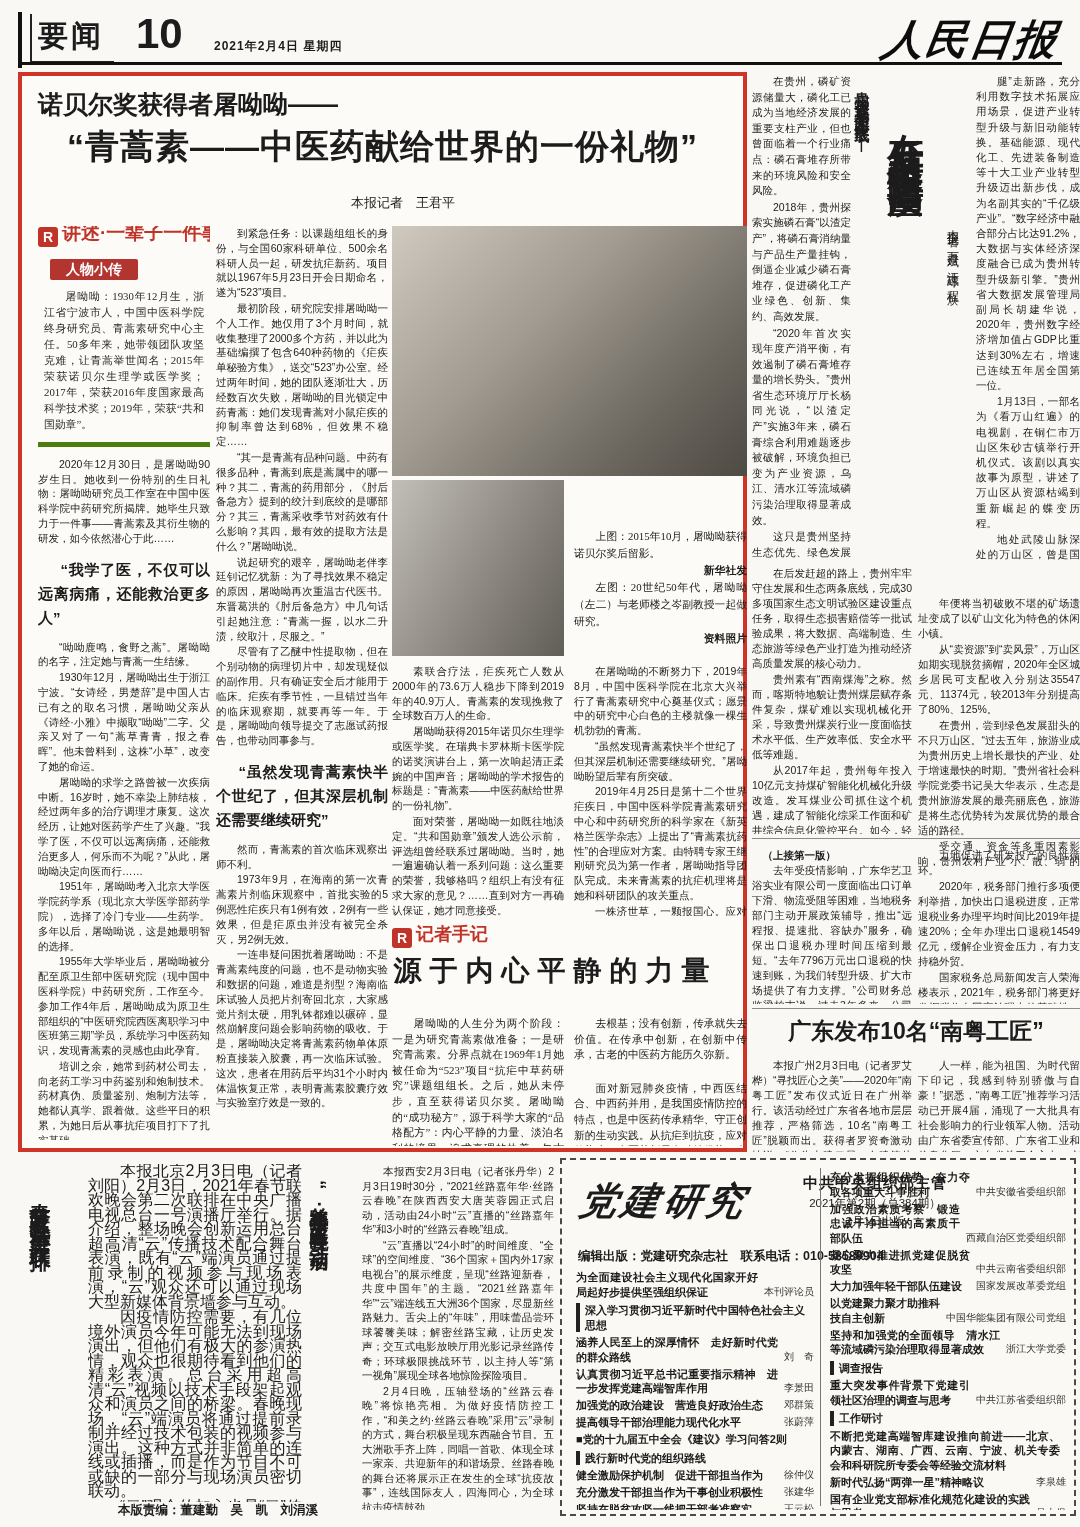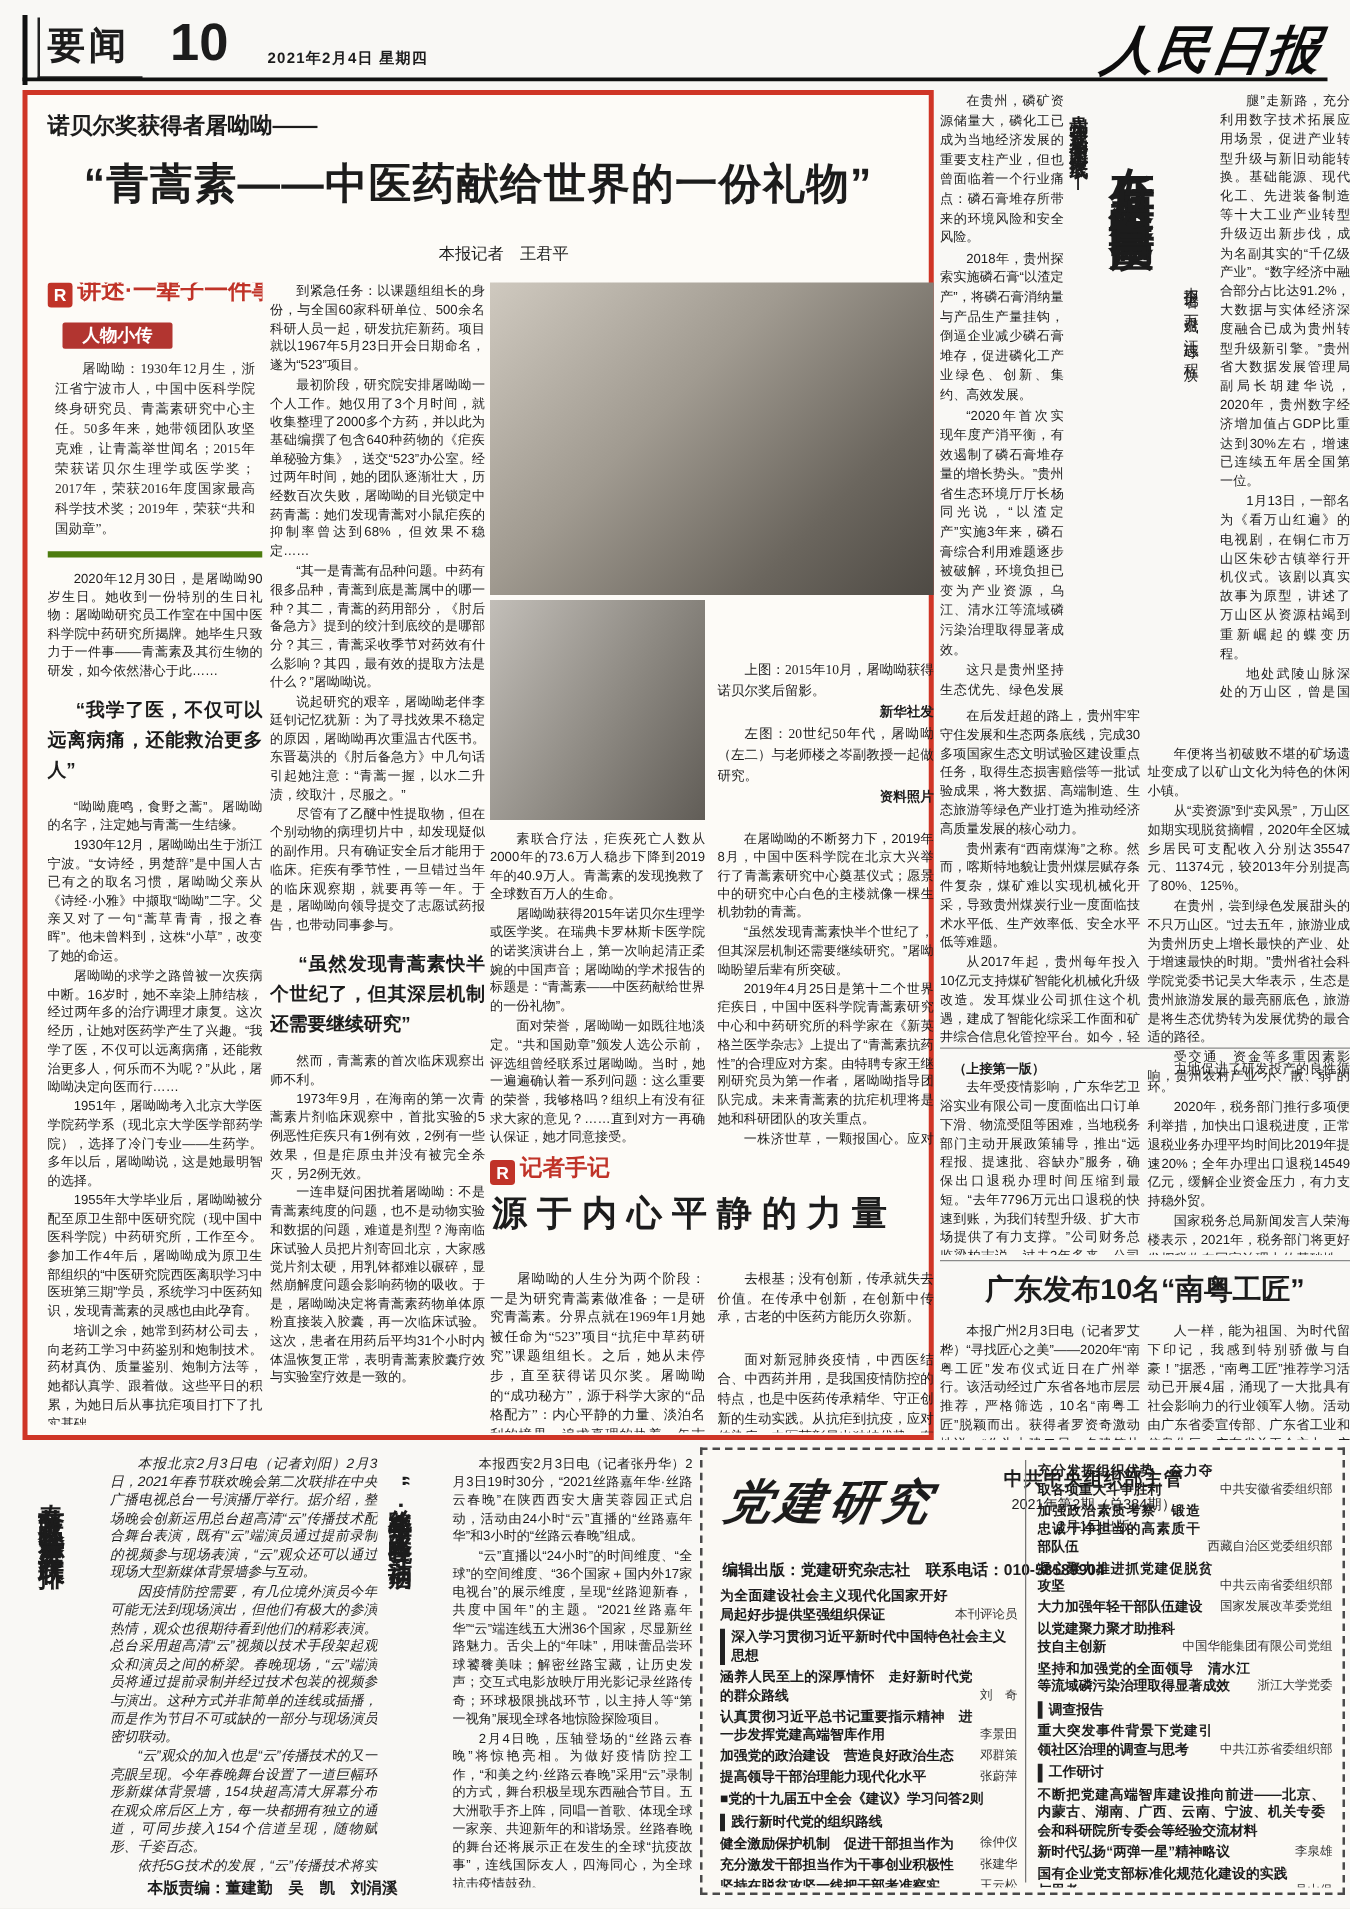--- a/index.html
+++ b/index.html
@@ -18,21 +18,21 @@
   .masthead { position:absolute; right:4px; top:2px; font-family:"DejaVu Serif", serif; font-style:italic;
               font-weight:900; font-size:42px; letter-spacing:2px; transform:skewX(-8deg); color:#0d0d0d; }
 
   
   .p { text-indent:2em; text-align:justify; margin:0 0 1px 0; }
   .body-col { font-size:10.5px; line-height:14.8px; overflow:hidden; }
 
   
   #main-box { position:absolute; left:18px; top:72px; width:729px; height:1080px;
               border:4px solid #cf3526; background:#fdfbf7; }
-  .kicker { position:absolute; left:16px; top:12px; font-size:18px; font-weight:bold; }
+  .kicker { position:absolute; left:16px; top:12px; font-size:25px; font-weight:bold; }
   .main-title { position:absolute; left:0; right:0; top:48px; text-align:center;
                 font-size:34px; font-weight:900; letter-spacing:1px; }
   .main-byline { position:absolute; left:0; right:0; top:118px; text-align:center;
                  font-family:"Liberation Serif", serif; font-size:13px;padding-left:41px; }
   .ncol { position:absolute; }
   .sub { font-size:15px; font-weight:bold; line-height:24px; margin:12px 0 10px 0;
          text-indent:1.5em; text-align:justify; }
   .r-ico { display:inline-block; width:20px; height:20px; background:#c03328; color:#fff;
            font-weight:900; font-size:14px; text-align:center; line-height:20px; border-radius:3px;
            margin-right:4px; vertical-align:-3px; }
@@ -249,21 +249,21 @@
     </div>
     <div class="ncol body-col" style="left:166px; top:44px; width:162px; height:94px; line-height:15px;">
       <div>
           <p class="p">人一样，能为祖国、为时代留下印记，我感到特别骄傲与自豪！”据悉，“南粤工匠”推荐学习活动已开展4届，涌现了一大批具有社会影响力的行业领军人物。活动由广东省委宣传部、广东省工业和信息化厅、广东省总工会主办，广东广播电视台承办。</p>
         </div>
     </div>
   </div>
 
   <div style="position:absolute; left:22px; top:1162px; width:282px; height:340px;">
     <div class="vert vtitle" style="left:4px; top:24px; height:316px; font-size:21px; letter-spacing:4px;">春节联欢晚会举办第二次联排</div>
-    <div class="ncol body-col" style="left:66px; top:2px; width:214px; height:338px; font-size:11px; line-height:14.5px;font-style:italic;">
+    <div class="ncol body-col" style="left:66px; top:2px; width:214px; height:338px; font-size:16px; line-height:14.5px;">
       <div>
           <p class="p">本报北京2月3日电（记者刘阳）2月3日，2021年春节联欢晚会第二次联排在中央广播电视总台一号演播厅举行。据介绍，整场晚会创新运用总台超高清“云”传播技术配合舞台表演，既有“云”端演员通过提前录制的视频参与现场表演，“云”观众还可以通过现场大型新媒体背景墙参与互动。</p>
           <p class="p">因疫情防控需要，有几位境外演员今年可能无法到现场演出，但他们有极大的参演热情，观众也很期待看到他们的精彩表演。总台采用超高清“云”视频以技术手段架起观众和演员之间的桥梁。春晚现场，“云”端演员将通过提前录制并经过技术包装的视频参与演出。这种方式并非简单的连线或插播，而是作为节目不可或缺的一部分与现场演员密切联动。</p>
           <p class="p">“云”观众的加入也是“云”传播技术的又一亮眼呈现。今年春晚舞台设置了一道巨幅环形新媒体背景墙，154块超高清大屏幕分布在观众席后区上方，每一块都拥有独立的通道，可同步接入154个信道呈现，随物赋形、千姿百态。</p>
           <p class="p">依托5G技术的发展，“云”传播技术将实现跨时空的同台互动表演。技术升级与“云”端效果呈现，也将向全世界展现一幅中国牛年春晚的“全景图”。</p>
         </div>
     </div>
   </div>
 
   <div style="position:absolute; left:300px; top:1162px; width:256px; height:348px;">

